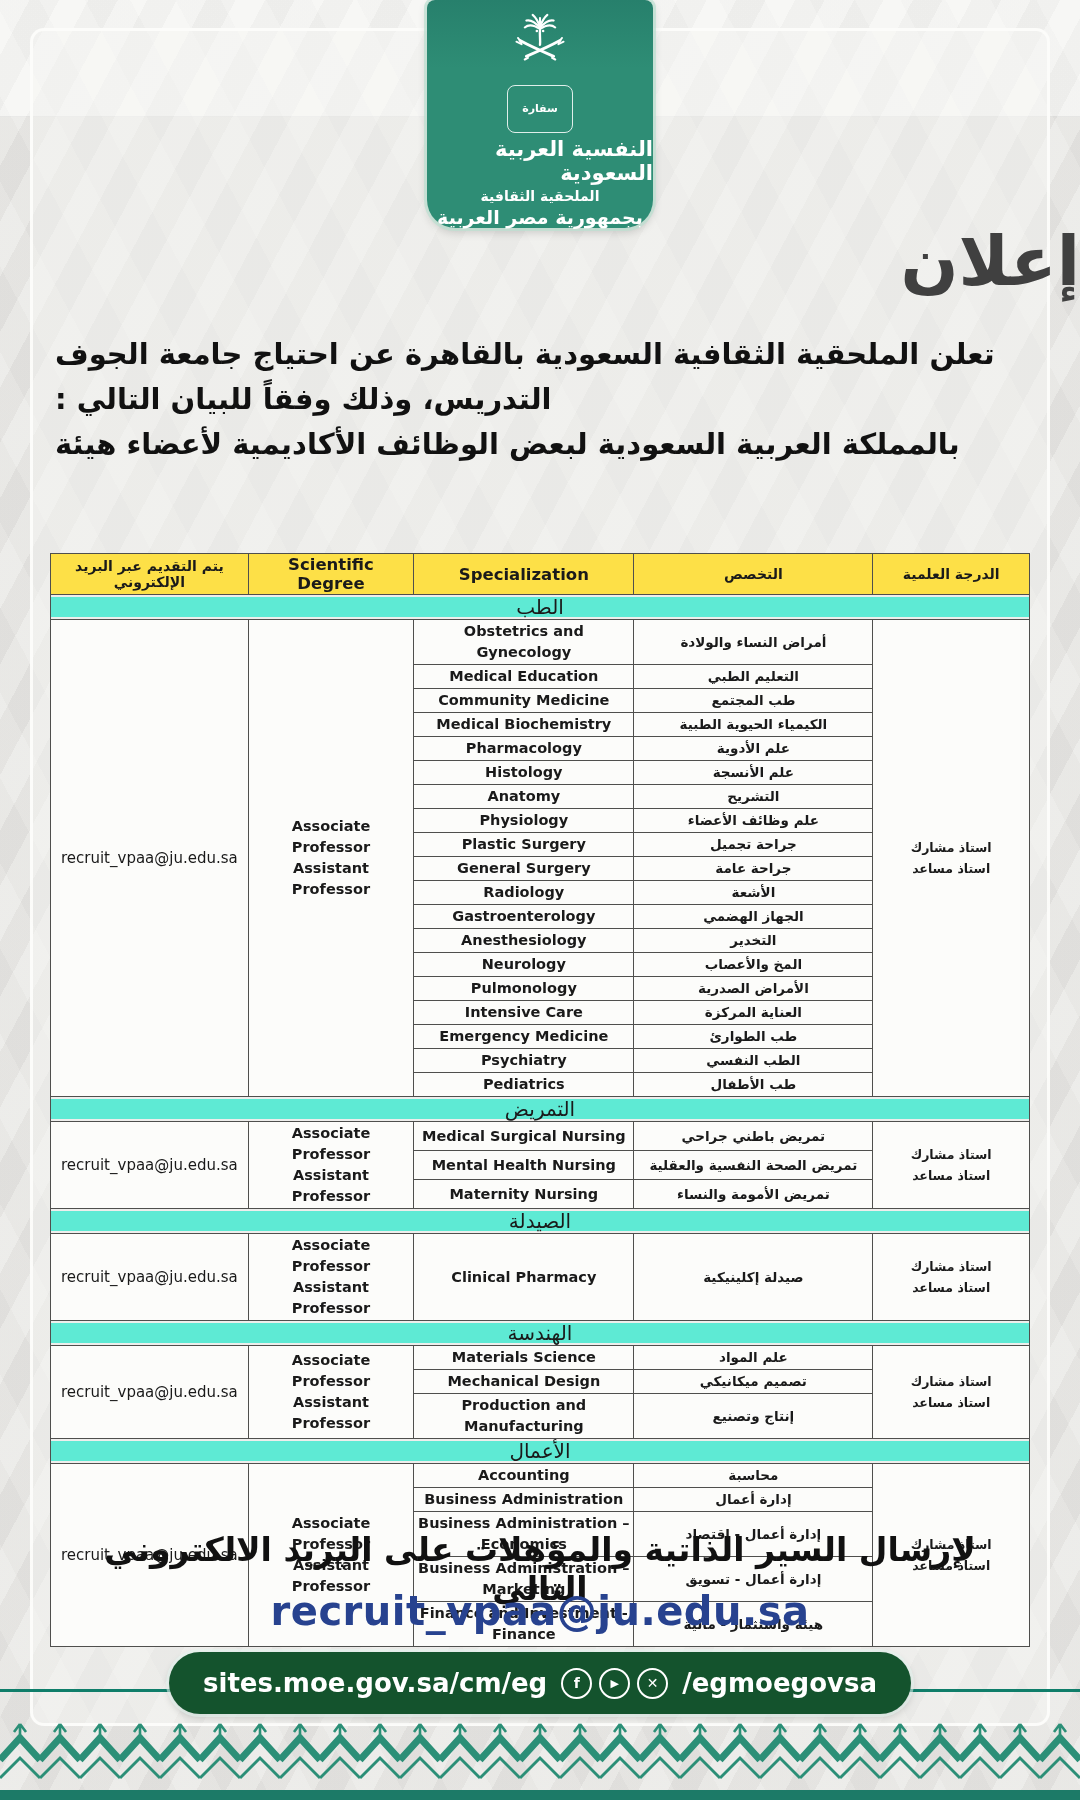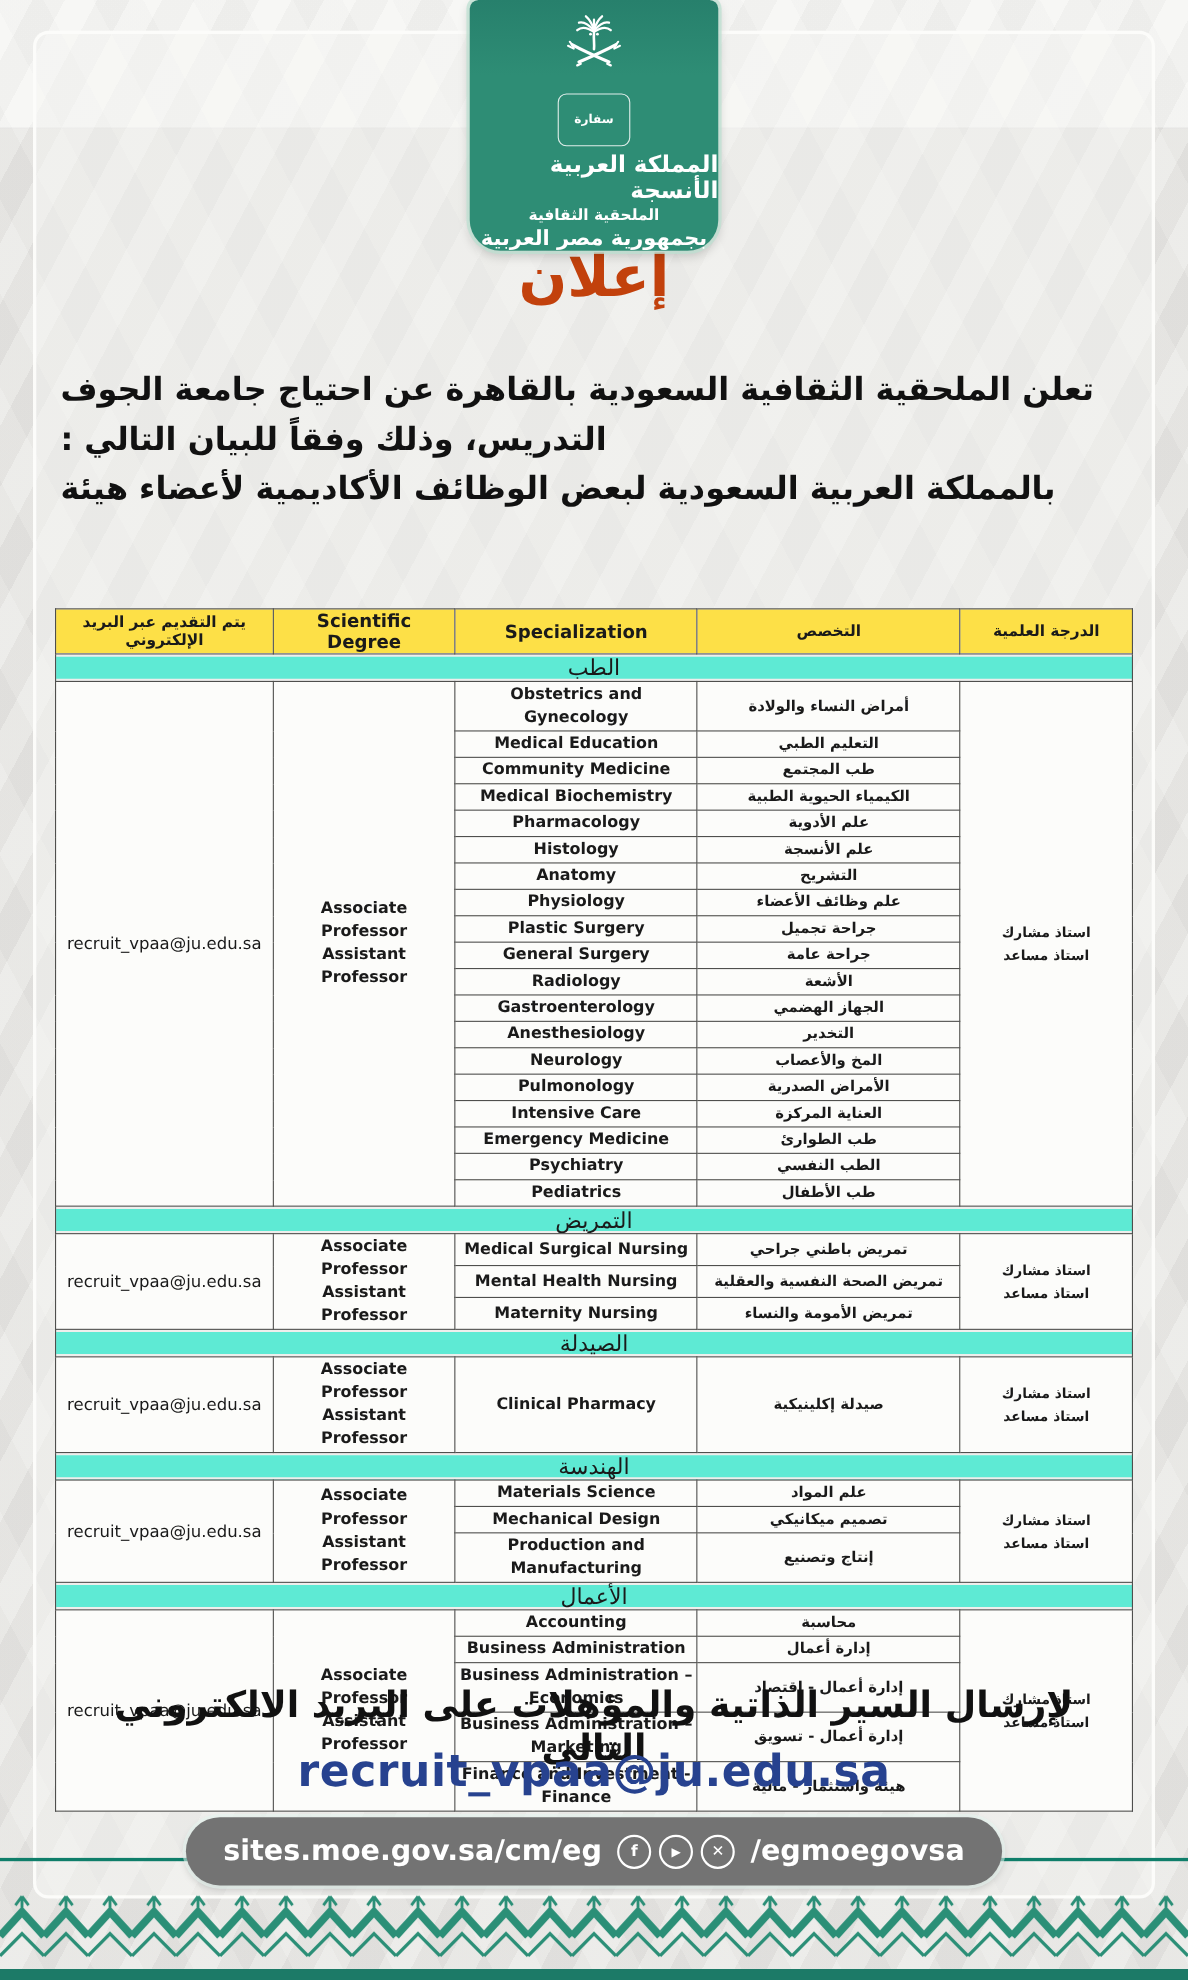--- a/index.html
+++ b/index.html
@@ -20,22 +20,22 @@
         box-shadow:0 0 0 3px rgba(190,224,210,.75), 0 4px 10px rgba(0,0,0,.18);
         display:flex;flex-direction:column;align-items:center;color:#fff;z-index:5;}
   .emblem{width:110px;height:104px;margin-top:8px;}
   .embassy-chip{font-size:11px;font-weight:bold;border:1.5px solid rgba(255,255,255,.85);
         border-radius:8px;padding:16px 14px;line-height:14px;margin-top:14px;}
   .kingdom{font-size:21px;font-weight:900;margin-top:4px;letter-spacing:.5px;}
   .attache{font-size:14px;font-weight:bold;margin-top:3px;}
   .country{font-size:19px;font-weight:900;margin-top:2px;}
 
   
-  .title{position:absolute;top:222px;left:0;width:100%;margin:0;text-align:center;
-        font-size:52px;font-weight:900;color:#c2410c;}
+  .title{position:absolute;top:222px;left:0;width:100%;margin:0;text-align:right;
+        font-size:68px;font-weight:900;color:#404040;}
   .intro{position:absolute;top:332px;left:55px;width:970px;text-align:left;
         font-size:29px;line-height:45px;font-weight:900;color:#111;}
 
   
   table.jobs{position:absolute;top:553px;left:50px;width:980px;border-collapse:collapse;
         table-layout:fixed;background:#fcfcfa;font-family:"DejaVu Sans","Liberation Sans",sans-serif;}
   .jobs th,.jobs td{border:1px solid #4f4f4d;text-align:center;vertical-align:middle;
         padding:1px 3px;overflow:hidden;}
   .jobs thead th{height:30px;background:#fde047;}
   .h-en{font-size:16.5px;font-weight:bold;}
@@ -49,21 +49,21 @@
   .c-specar{font-size:13.5px;font-weight:bold;}
   .c-degar{font-size:12.5px;font-weight:bold;white-space:pre-line;line-height:20px;}
 
   
   .cv-line{position:absolute;top:1530px;left:60px;width:960px;text-align:center;
         font-size:33px;font-weight:900;color:#111;}
   .email-line{position:absolute;top:1588px;left:0;width:100%;text-align:center;
         font-size:40px;font-weight:900;color:#27428f;letter-spacing:.5px;}
   .bottom-line{position:absolute;top:1689px;left:0;width:100%;height:3px;background:#0f7e6a;z-index:1;}
   .pill{position:absolute;top:1652px;left:50%;transform:translateX(-50%);z-index:2;
-        height:62px;border-radius:32px;background:#737373;
+        height:62px;border-radius:32px;background:#14532d;
         box-shadow:0 0 0 3px rgba(230,245,240,.55), 0 3px 8px rgba(0,0,0,.2);
         display:flex;align-items:center;gap:14px;padding:0 34px;color:#fff;}
   .site,.handle{font-size:26px;font-weight:bold;white-space:nowrap;}
   .icons{display:flex;align-items:center;gap:7px;}
   .icn{width:27px;height:27px;border:2px solid #fff;border-radius:50%;display:flex;
         align-items:center;justify-content:center;font-size:14px;font-weight:bold;line-height:1;}
   .icn.yt{font-size:11px;}
   .zigzag{position:absolute;bottom:0;left:0;z-index:3;}
 </style>
 </head>
@@ -88,21 +88,21 @@
         <circle cx="54" cy="44" r="2.4" fill="#fff" stroke="none"></circle>
         <circle cx="66" cy="44" r="2.4" fill="#fff" stroke="none"></circle>
         <path d="M22 62 C42 73 60 81 86 92" stroke-width="5.5"></path>
         <path d="M98 62 C78 73 60 81 34 92" stroke-width="5.5"></path>
         <path d="M18 57 l7 9 M15 64 l10 5" stroke-width="3.5"></path>
         <path d="M102 57 l-7 9 M105 64 l-10 5" stroke-width="3.5"></path>
         <path d="M83 95 l6 3 M37 95 l-6 3" stroke-width="4"></path>
       </g>
     </svg>
     <div class="embassy-chip" dir="rtl">سفارة</div>
-    <div class="kingdom" dir="rtl">المملكة العربية الأنسجة</div>
+    <div class="kingdom" dir="rtl">النفسية العربية السعودية</div>
     <div class="attache" dir="rtl">الملحقية الثقافية</div>
     <div class="country" dir="rtl">بجمهورية مصر العربية</div>
   </div>
 
   <h1 class="title" dir="rtl">إعلان</h1>
 
   <div class="intro" dir="rtl">
     <div>تعلن الملحقية الثقافية السعودية بالقاهرة عن احتياج جامعة الجوف</div>
     <div>التدريس، وذلك وفقاً للبيان التالي :</div>
     <div>بالمملكة العربية السعودية لبعض الوظائف الأكاديمية لأعضاء هيئة</div>

